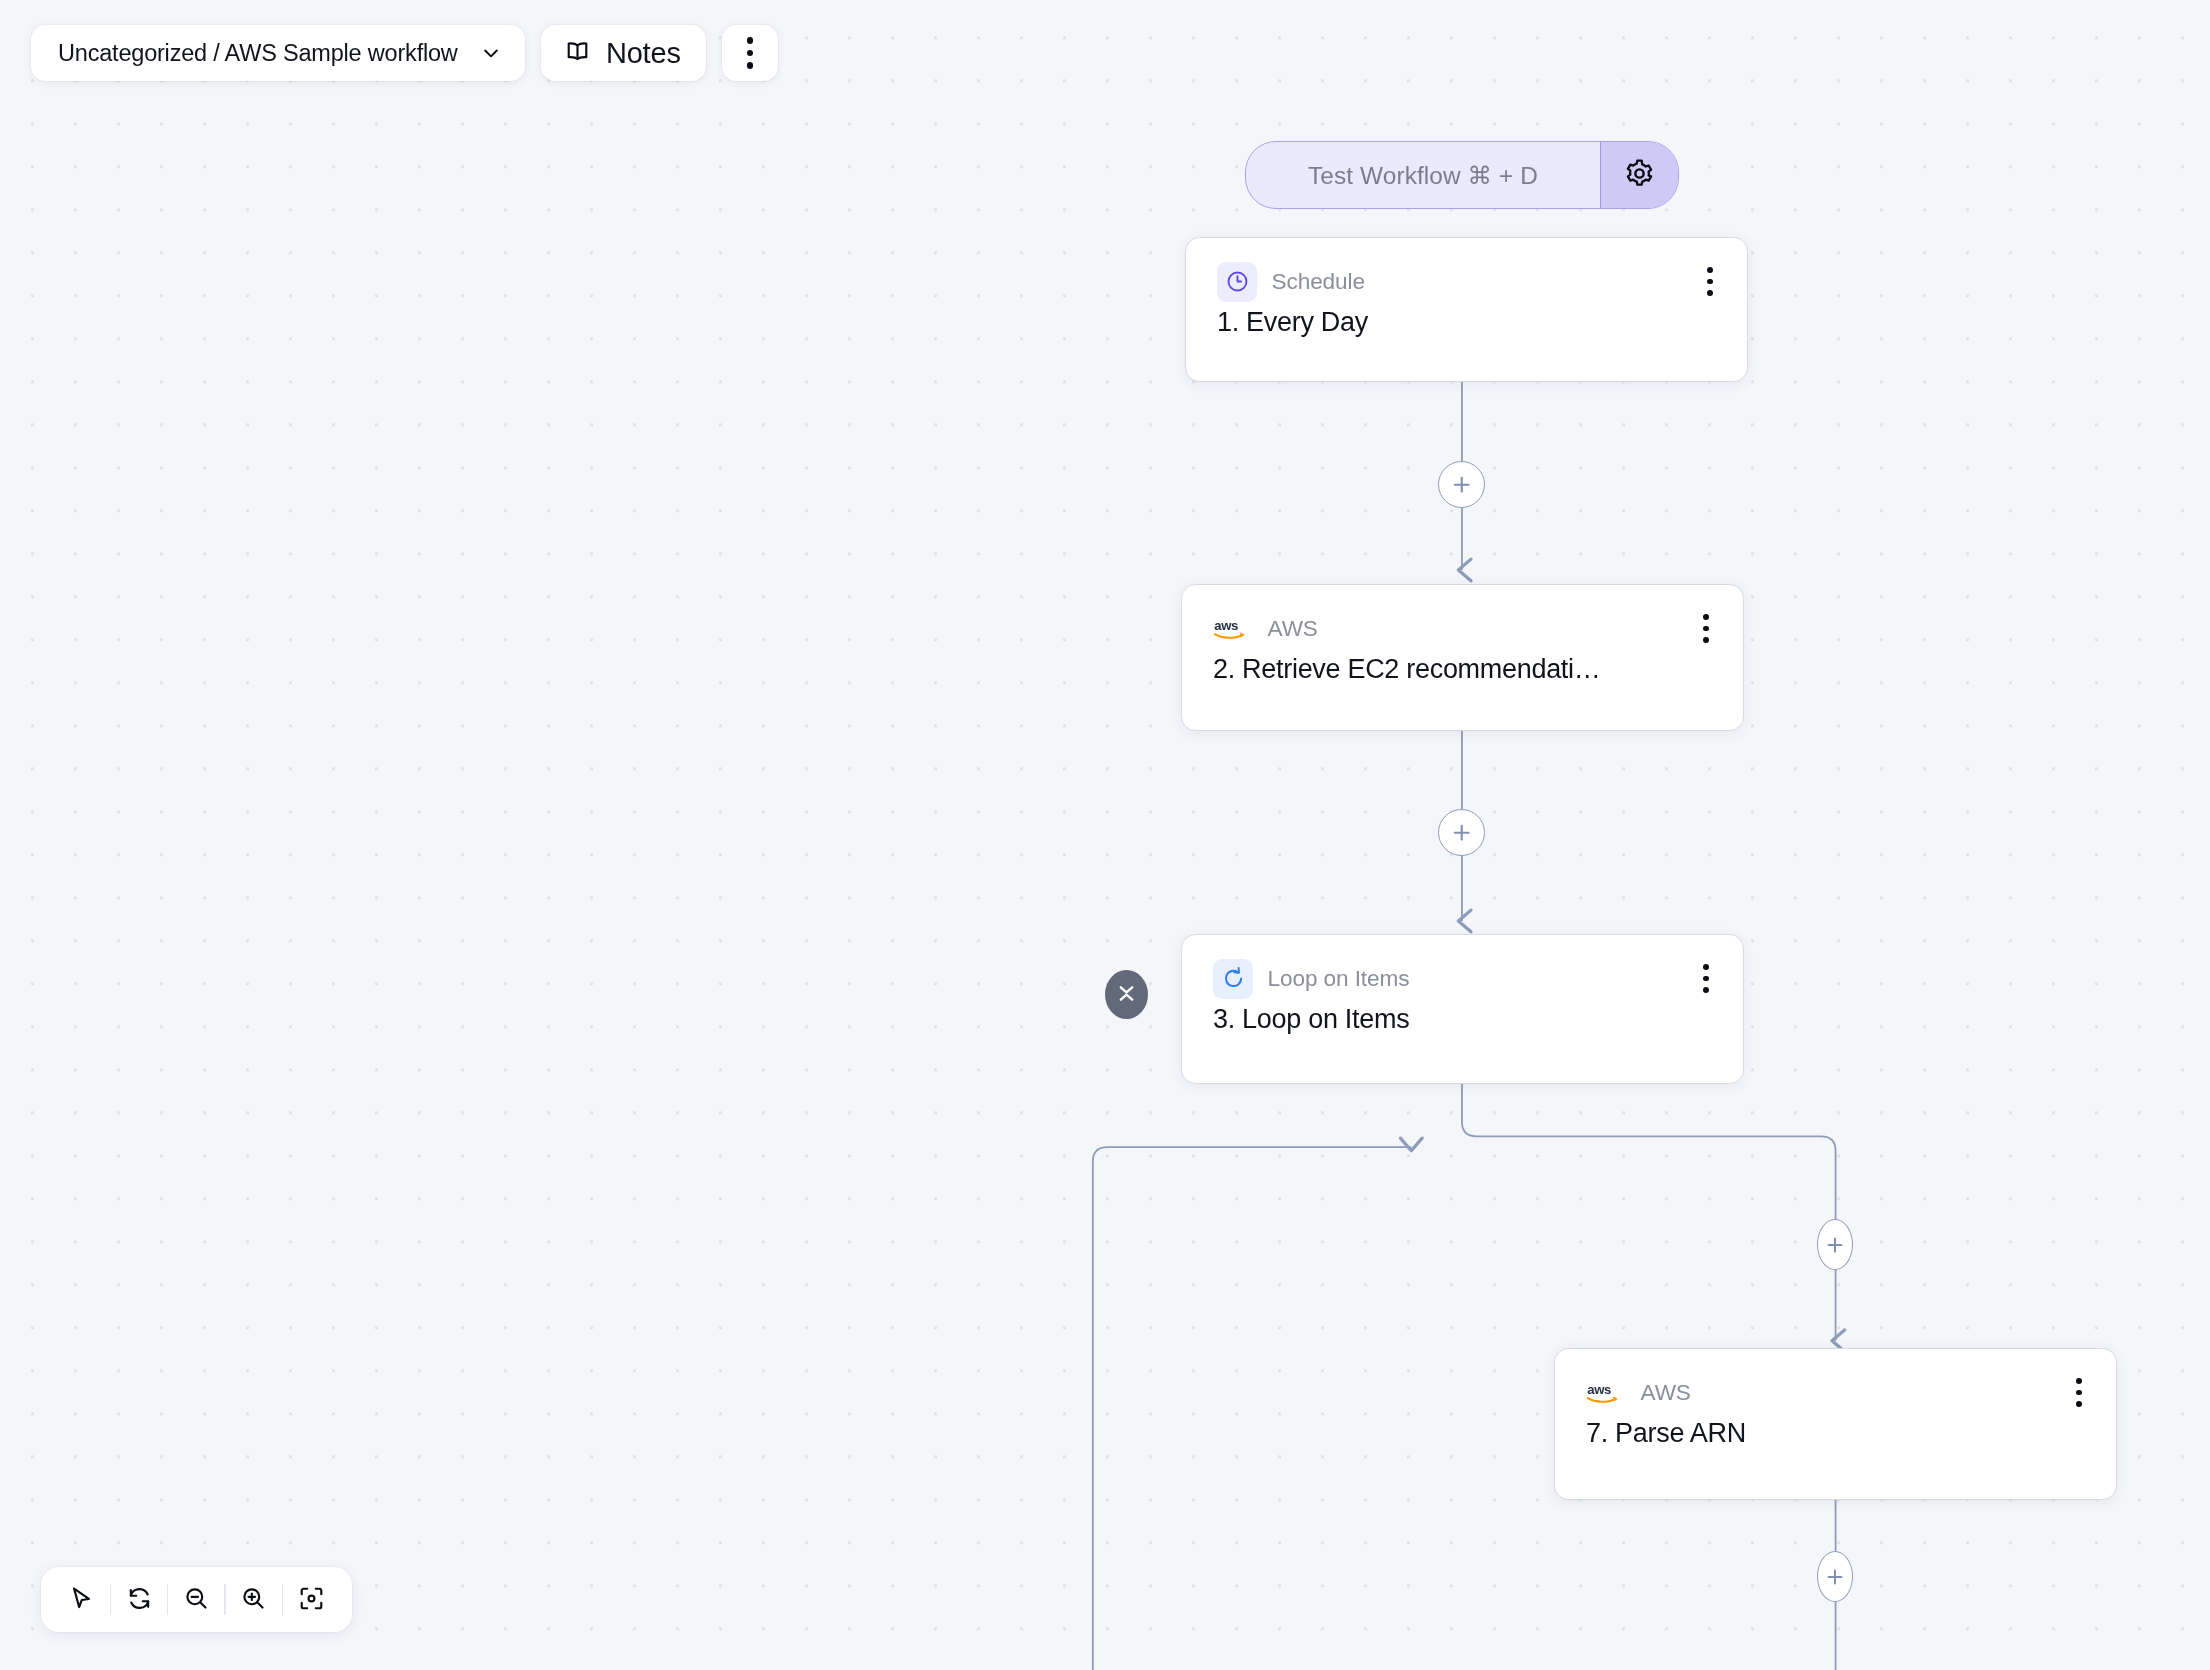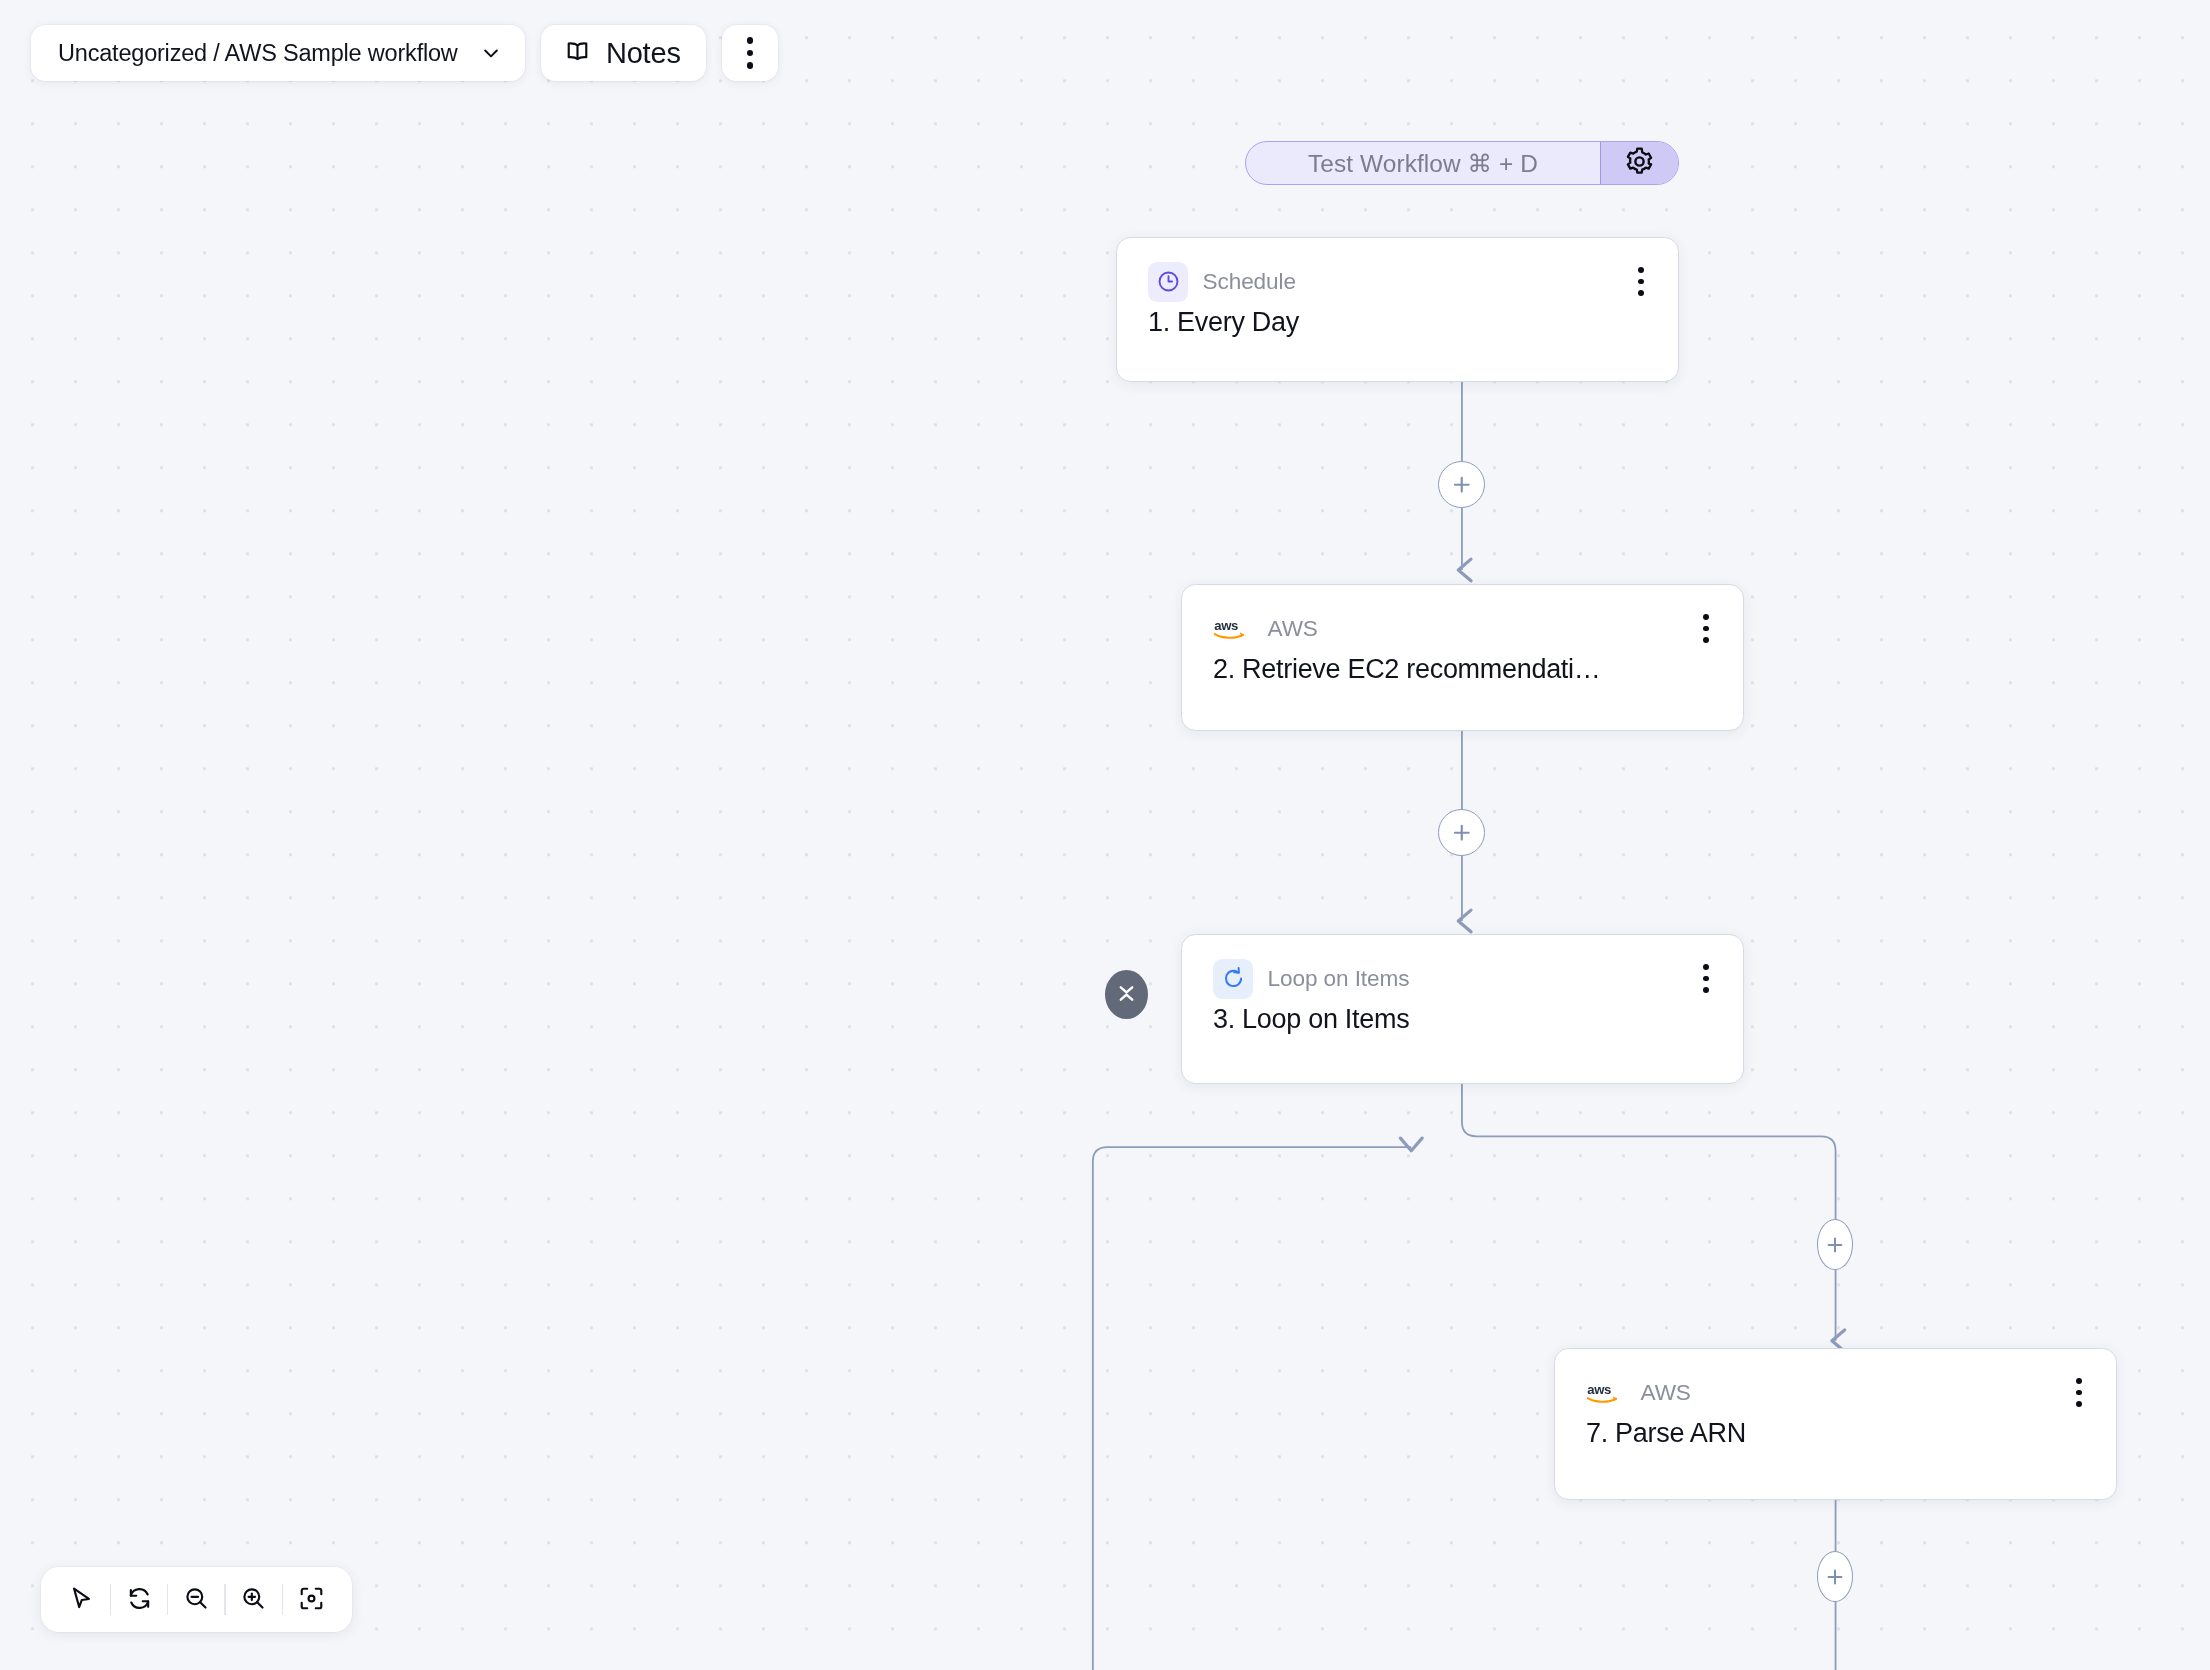--- a/index.html
+++ b/index.html
@@ -49,21 +49,21 @@
     box-shadow: 0 1.8px 9px rgba(40,50,80,.075), 0 0 0 0.9px rgba(60,70,100,.035);
     cursor: pointer;
   }
   .dots-v { display:flex; flex-direction:column; gap:6.3px; align-items:center; }
   .dots-v i { width:6.3px; height:6.3px; border-radius:50%; background:#0a0d14; display:block; }
 
   
   .test-wf {
     position: absolute; top: 141px; left: 1245px;
     display: flex; align-items: stretch;
-    height: 44px; width: 434px;
+    height: 68px; width: 434px;
     border-radius: 31px;
     border: 1.4px solid #a8a3f0;
     overflow: hidden;
     background: #ebe9fc;
     cursor: pointer;
   }
   .test-wf-label {
     flex: 1; display:flex; align-items:center; justify-content:center;
     font-size: 24.4px; color: #7a7d8c; letter-spacing: 0.1px; white-space: nowrap;
   }
@@ -204,21 +204,21 @@
           <path d="M19.1 13.6 a7.6 7.6 0 0 0 0-3.2 l1.9-1.3 -1.9-3.3 -2.2.8
                    a7.6 7.6 0 0 0-2.8-1.6 L13.7 2 h-3.4 l-.4 2.3 a7.6 7.6 0 0 0-2.8 1.6
                    l-2.2-.8 -1.9 3.3 1.9 1.3 a7.6 7.6 0 0 0 0 3.2 l-1.9 1.3 1.9 3.3 2.2-.8
                    a7.6 7.6 0 0 0 2.8 1.6 l.4 2.3 h3.4 l.4-2.3 a7.6 7.6 0 0 0 2.8-1.6
                    l2.2.8 1.9-3.3 z" stroke="#0a0d14" stroke-width="1.8" stroke-linejoin="round"></path>
         </svg>
       </span>
     </div>
   </div>
 
-  <div class="node" style="left:1116px; top:237px; width:563px; height:145px;">
+  <div class="node" style="left:1185px; top:237px; width:563px; height:145px;">
     <div class="node-head">
       <div class="node-head-left">
         <span class="node-icon-box icon-schedule">
           <svg width="25" height="25" viewBox="0 0 24 24" fill="none">
             <circle cx="12" cy="12" r="8.6" stroke="#5b4ae8" stroke-width="1.8"></circle>
             <path d="M12 6.9 L12 12 L15.4 12" stroke="#5b4ae8" stroke-width="1.8" stroke-linecap="round" stroke-linejoin="round"></path>
           </svg>
         </span>
         <span class="node-type">Schedule</span>
       </div>

